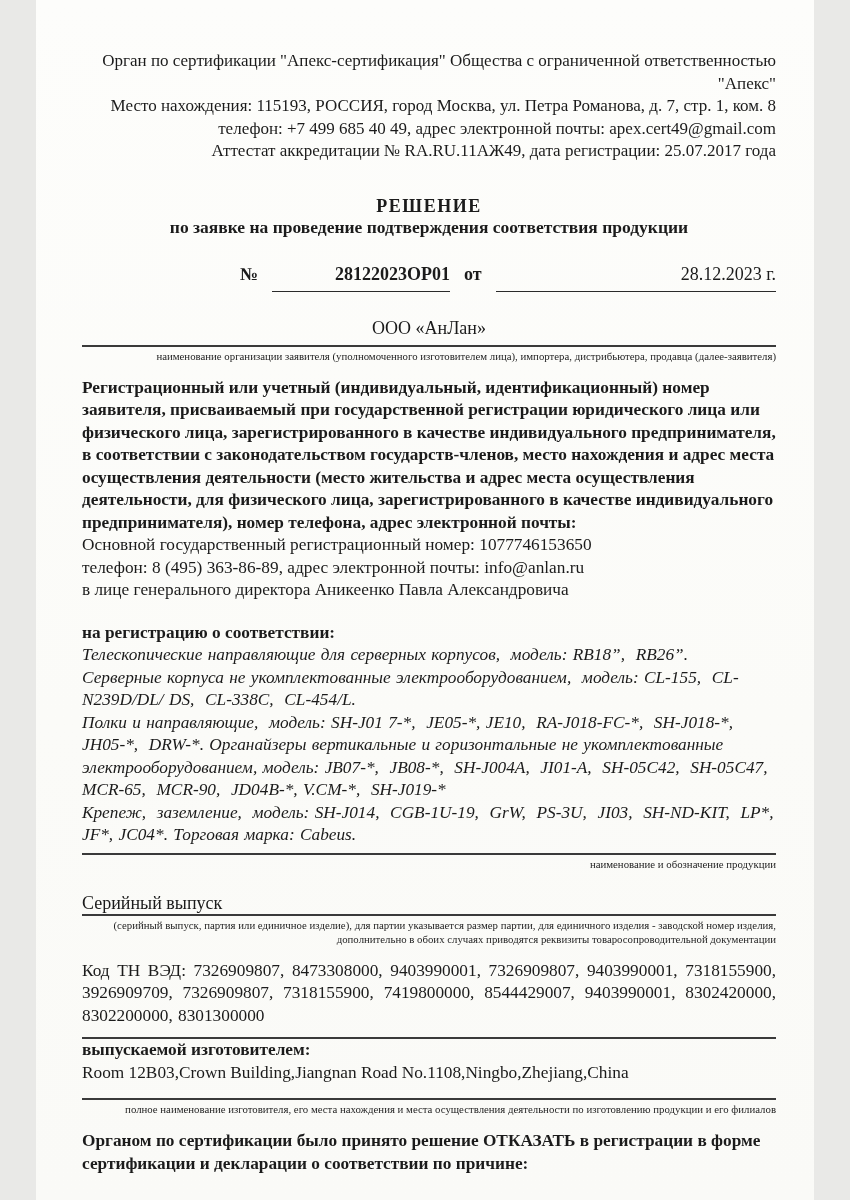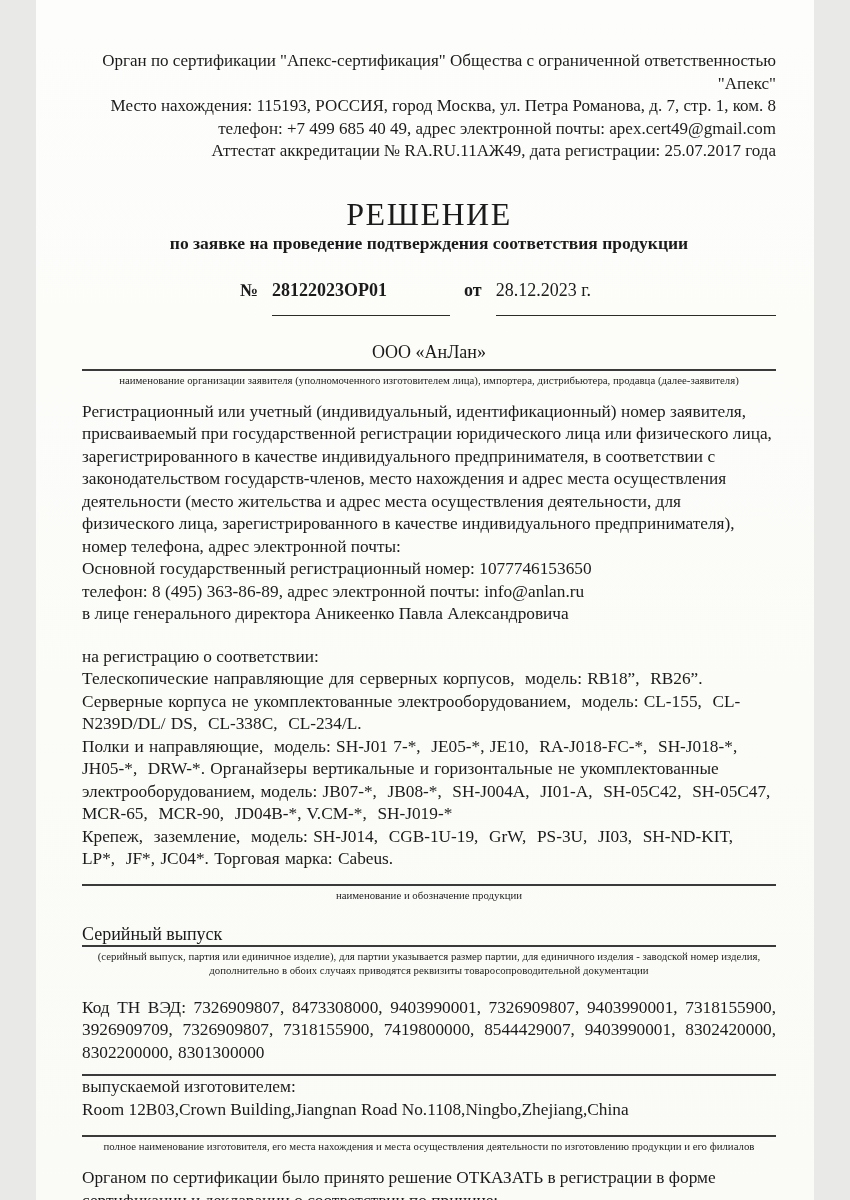--- a/index.html
+++ b/index.html
@@ -20,81 +20,82 @@
     padding: 50px 38px 0 46px;
   }
   .header-block {
     text-align: right;
     font-size: 17px;
     line-height: 22.6px;
   }
   .doc-title {
     margin: 33px 0 0 0;
     text-align: center;
-    font-size: 32px;
-    font-weight: normal;
+    font-size: 18px;
+    font-weight: bold;
     letter-spacing: 1.5px;
   }
   .doc-subtitle {
     text-align: center;
     font-size: 17.5px;
     font-weight: bold;
   }
   .num-line {
     margin: 26px 0 0 158px;
     display: flex;
     align-items: baseline;
     font-size: 18px;
   }
   .num-line .lbl { font-weight: bold; }
   .seg {
     display: inline-block;
-    text-align: left;
+    text-align: right;
     border-bottom: 1.5px solid #2b2b2b;
-    padding-bottom: 14px;
+    padding-bottom: 6px;
     margin: 0 14px;
   }
   .seg-number { width: 188px; font-weight: bold; }
   .seg-date   { width: 296px; margin-right: 0; }
   .applicant-wrap {
     margin-top: 26px;
     border-bottom: 2px solid #3a3a3a;
     text-align: center;
     font-size: 18px;
     padding-bottom: 6px;
   }
   .caption {
-    text-align: center;
+    text-align: right;
     font-size: 10.8px;
     line-height: 14px;
     color: #242424;
     margin-top: 2px;
   }
   .caption.narrow { max-width: 768px; margin-left: auto; margin-right: auto; }
   .par {
     font-size: 17.3px;
     line-height: 22.5px;
     margin: 0;
   }
-  .bold { font-weight: normal; }
+  .bold { font-weight: bold; }
   .mt-14 { margin-top: 14px; }
   .mt-12 { margin-top: 20px; }
   .prewrap { white-space: pre-wrap; word-spacing: 1px; }
   .products-block {
     border-bottom: 2px solid #3a3a3a;
-    padding-bottom: 13px;
+    padding-bottom: 6px;
+    font-style: italic;
   }
   .serial-wrap {
     margin-top: 22px;
     border-bottom: 2px solid #3a3a3a;
     font-size: 18px;
     padding-bottom: 0;
   }
   .tnved {
-    margin-top: 20px;
+    margin-top: 14px;
     text-align: justify;
     border-bottom: 2px solid #3a3a3a;
     padding-bottom: 10px;
   }
   .rule {
     border-bottom: 2px solid #3a3a3a;
     margin-top: 14px;
   }
 </style>
 </head>
@@ -130,21 +131,21 @@
   <div>
     <div class="par">Основной государственный регистрационный номер: 1077746153650</div>
     <div class="par">телефон: 8 (495) 363-86-89, адрес электронной почты: info@anlan.ru</div>
     <div class="par">в лице генерального директора Аникеенко Павла Александровича</div>
   </div>
 
   <p class="par bold mt-12">на регистрацию о соответствии:</p>
 
   <div class="products-block">
     <p class="par prewrap">Телескопические направляющие для серверных корпусов,  модель: RB18”,  RB26”.</p>
-    <p class="par prewrap">Серверные корпуса не укомплектованные электрооборудованием,  модель: CL-155,  CL-N239D/DL/ DS,  CL-338C,  CL-234/L.</p>
+    <p class="par prewrap">Серверные корпуса не укомплектованные электрооборудованием,  модель: CL-155,  CL-N239D/DL/ DS,  CL-338C,  CL-454/L.</p>
     <p class="par prewrap">Полки и направляющие,  модель: SH-J01 7-*,  JE05-*, JE10,  RA-J018-FC-*,  SH-J018-*,  JH05-*,  DRW-*. Органайзеры вертикальные и горизонтальные не укомплектованные электрооборудованием, модель: JB07-*,  JB08-*,  SH-J004A,  JI01-A,  SH-05C42,  SH-05C47,  MCR-65,  MCR-90,  JD04B-*, V.CM-*,  SH-J019-*</p>
     <p class="par prewrap">Крепеж,  заземление,  модель: SH-J014,  CGB-1U-19,  GrW,  PS-3U,  JI03,  SH-ND-KIT,  LP*,  JF*, JC04*. Торговая марка: Cabeus.</p>
   </div>
   <div class="caption">наименование и обозначение продукции</div>
 
   <div class="serial-wrap">
     <span>Серийный выпуск</span>
   </div>
   <div class="caption narrow">(серийный выпуск, партия или единичное изделие), для партии указывается размер партии, для единичного изделия - заводской номер изделия, дополнительно в обоих случаях приводятся реквизиты товаросопроводительной документации</div>
 

